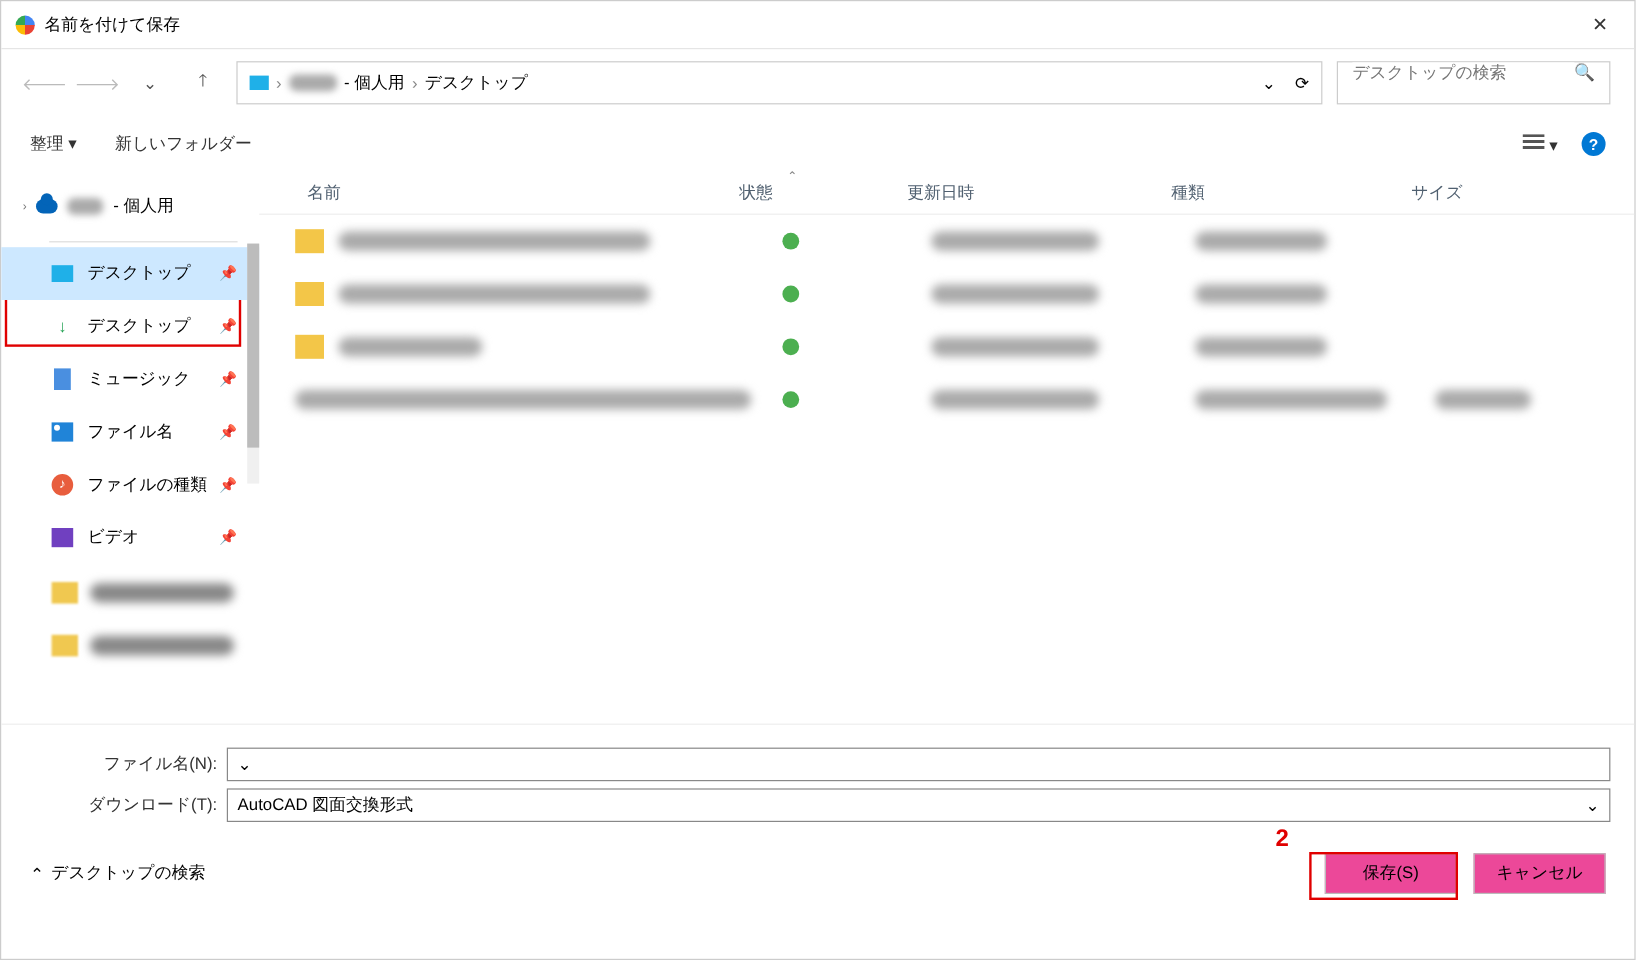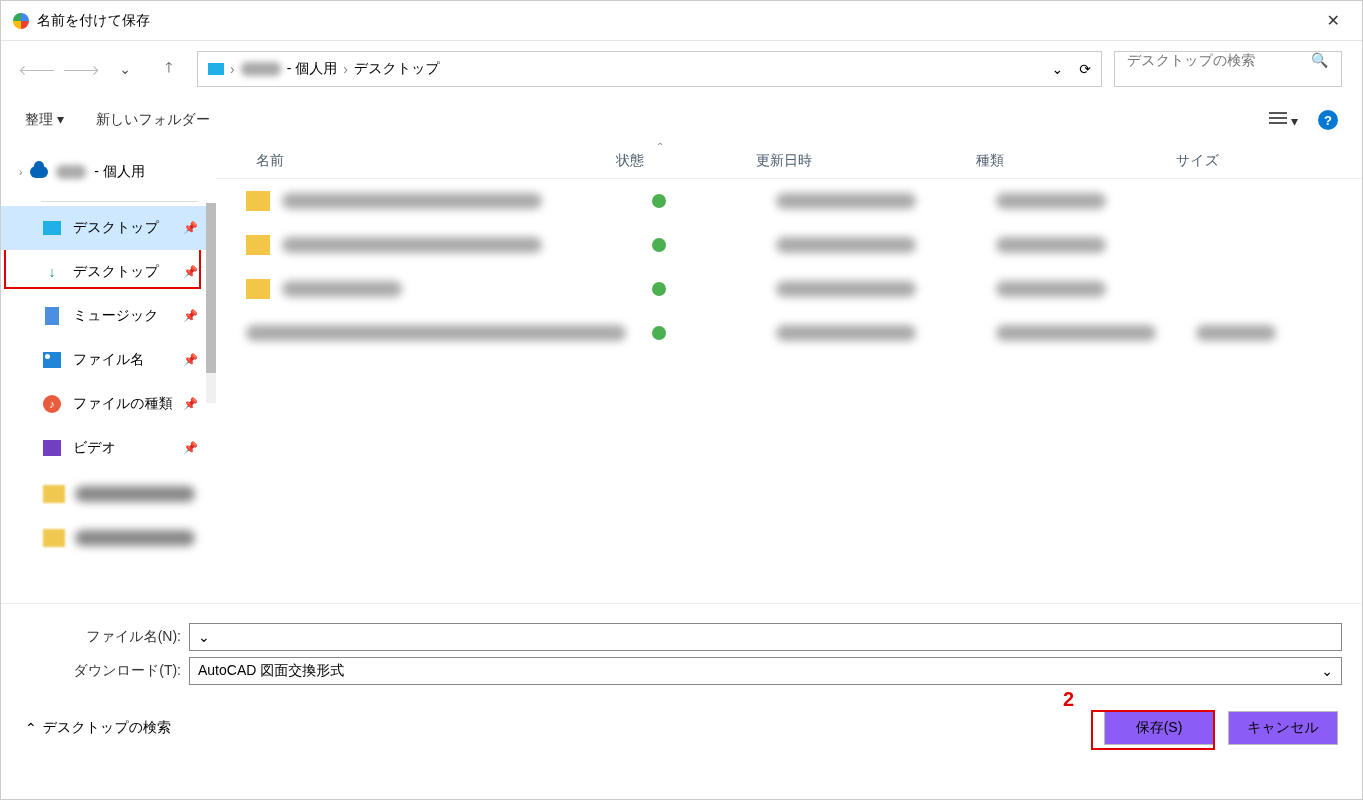--- a/index.html
+++ b/index.html
@@ -61,21 +61,21 @@
 .fld-ico{width:24px;height:20px;background:#f3c648;margin-left:30px;margin-right:12px}
 .state-dot{width:14px;height:14px;border-radius:50%;background:#4caf50;margin-left:10px}
 .bottom-form{padding:16px 20px 8px;border-top:1px solid #eee}
 .form-row{display:flex;align-items:center;height:34px;gap:8px}
 .form-lbl{width:160px;text-align:right;color:#333}
 .form-ctrl{flex:1;height:28px;border:1px solid #888;padding:0 8px;display:flex;align-items:center;justify-content:space-between}
 .form-ctrl input{border:none;outline:none;flex:1}
 .footer{height:64px;display:flex;align-items:center;padding:0 24px;position:relative}
 .foot-left{display:flex;align-items:center;gap:6px;cursor:pointer}
 .foot-right{margin-left:auto;display:flex;gap:14px}
-.btn{width:110px;height:34px;border:1px solid #bbb;background:#8b5cf6;display:flex;align-items:center;justify-content:center;cursor:pointer}
+.btn{width:110px;height:34px;border:1px solid #bbb;background:#ec4899;display:flex;align-items:center;justify-content:center;cursor:pointer}
 .annot-2{position:absolute;right:288px;top:-8px;color:#e00000;font-weight:bold;font-size:20px}
 .annot-box-2{position:absolute;right:147px;top:14px;width:124px;height:40px;border:2px solid #e00000;pointer-events:none}
 .blur-crumb{display:inline-block;width:40px;height:14px;background:#aaa;filter:blur(3px);border-radius:6px;vertical-align:middle}
 </style>
 </head>
 <body>
 
 <div class="titlebar">
   <div class="app-ico"></div>
   <span>名前を付けて保存</span>

